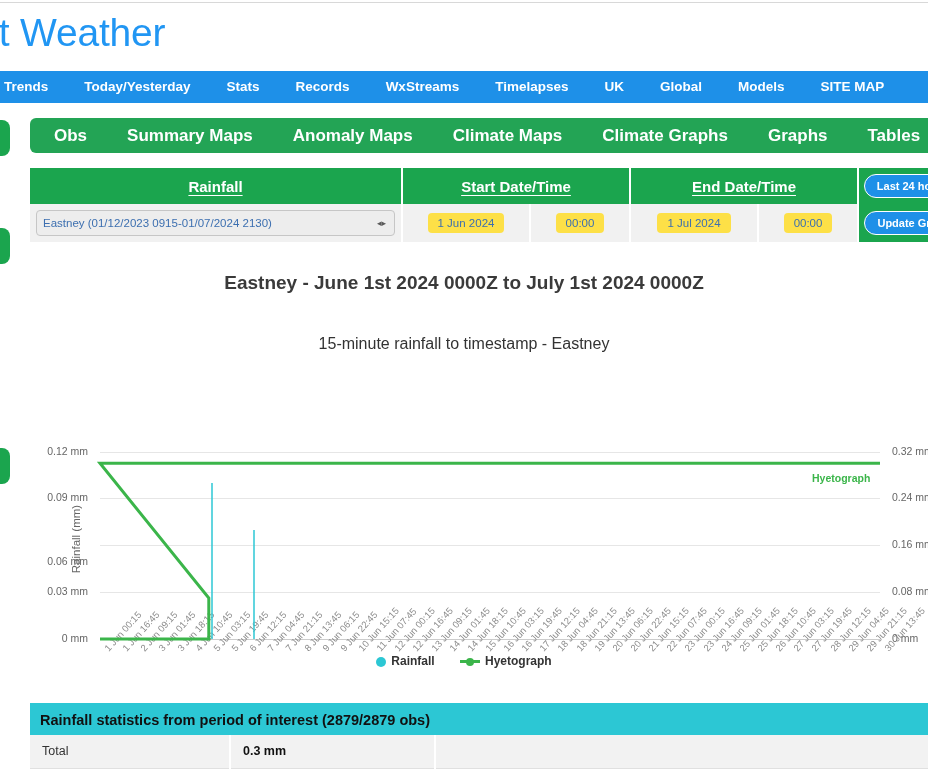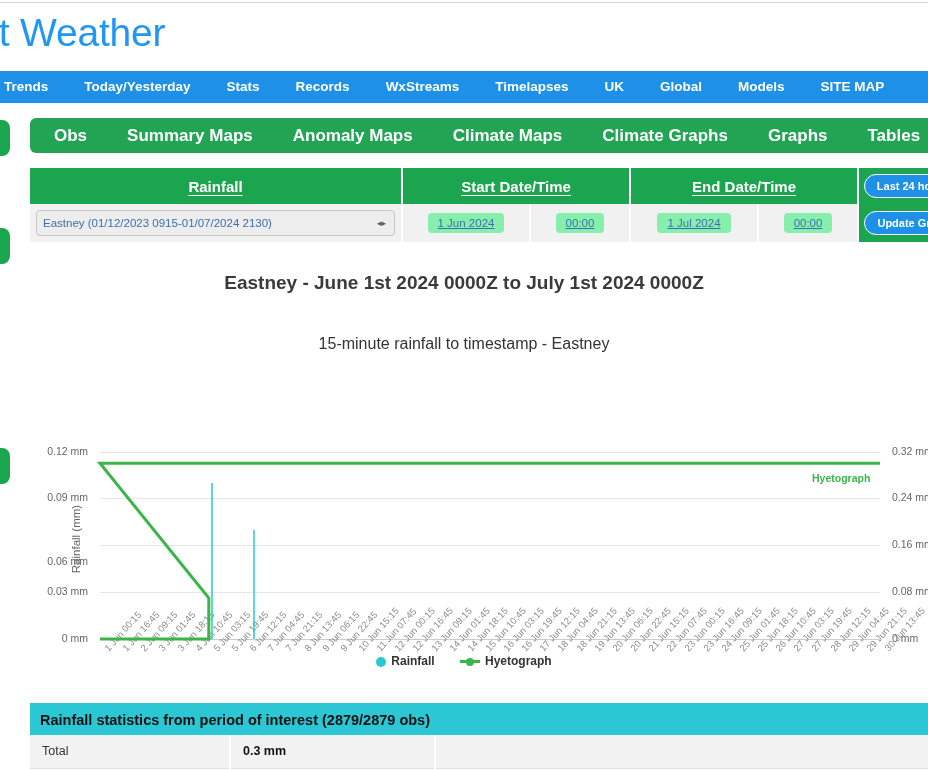--- a/index.html
+++ b/index.html
@@ -155,28 +155,27 @@
     right: 9px; top: 50%;
     transform: translateY(-50%);
     font-size: 9px;
     color: #5a5a5a;
     line-height: 1;
     pointer-events: none;
   }
 
   .mini-field {
     display: inline-block;
-    background: #86efac;
+    background: #fde047;
     border-radius: 4px;
     color: #3c6fb0;
     font-size: 11.5px;
     padding: 4px 10px;
     cursor: pointer;
     white-space: nowrap;
-    text-decoration: underline;
   }
   .cell-center { text-align: center; }
 
   .pill-btn {
     display: inline-block;
     background: #1e90e8;
     color: #ffffff;
     font-size: 11px;
     font-weight: bold;
     border: 1px solid #ffffff;

